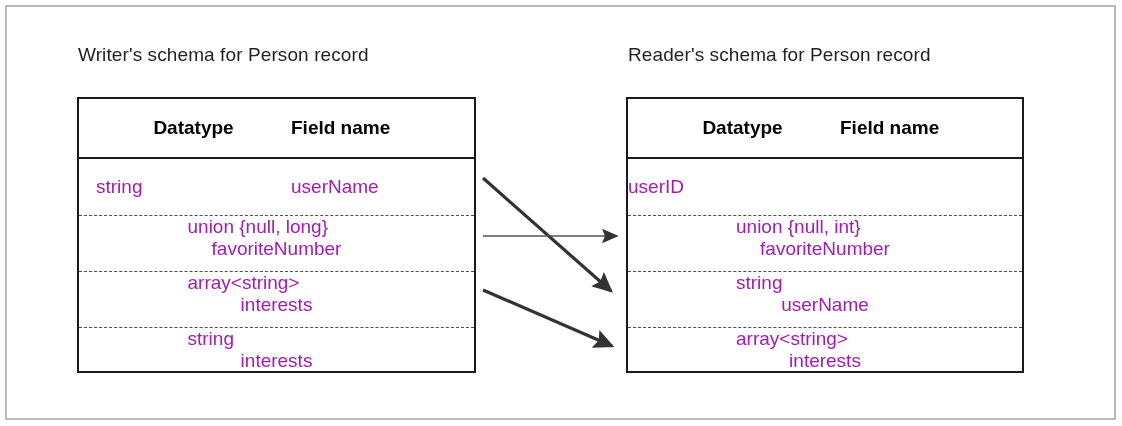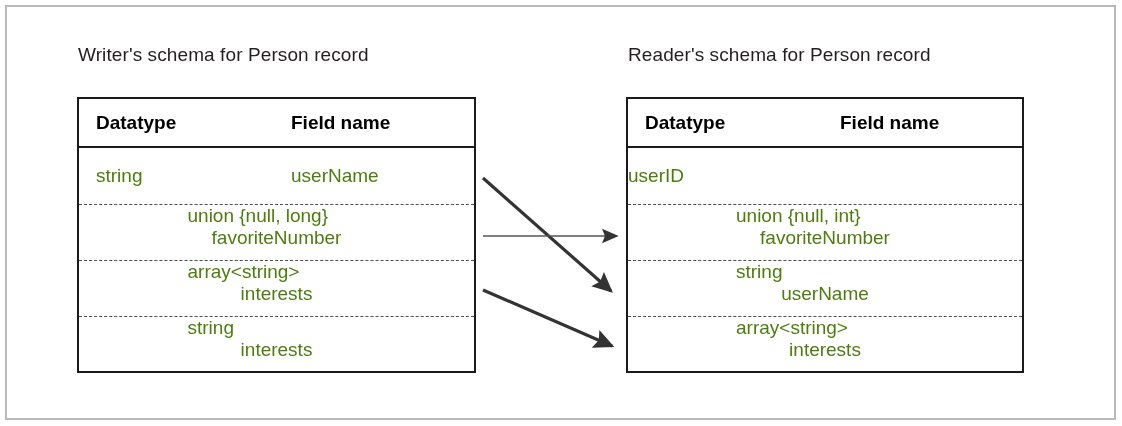--- a/index.html
+++ b/index.html
@@ -60,31 +60,32 @@
   #table-reader { left: 626px; width: 398px; }
 
   .row {
     position: relative;
     box-sizing: border-box;
     height: 56px;
     display: flex;
     align-items: center;
   }
   .row.header-row {
-    height: 49px;
+    height: 60px;
     border-bottom: 2.5px solid #1a1a1a;
+    text-align: center;
   }
   .row.data-row + .row.data-row {
     border-top: 1.5px dashed #4d4d4d;
     flex-direction: column;
   }
 
   .cell {
     font-size: 19px;
-    color: #4d7c0f;
+    color: #a21caf;
     white-space: nowrap;
     box-sizing: border-box;
   }
   .cell.datatype { padding-left: 17px; width: 212px; }
   .cell.fieldname { padding-left: 0px; }
 
   .header-row .cell {
     font-weight: bold;
     color: #000000;
     font-size: 19px;

